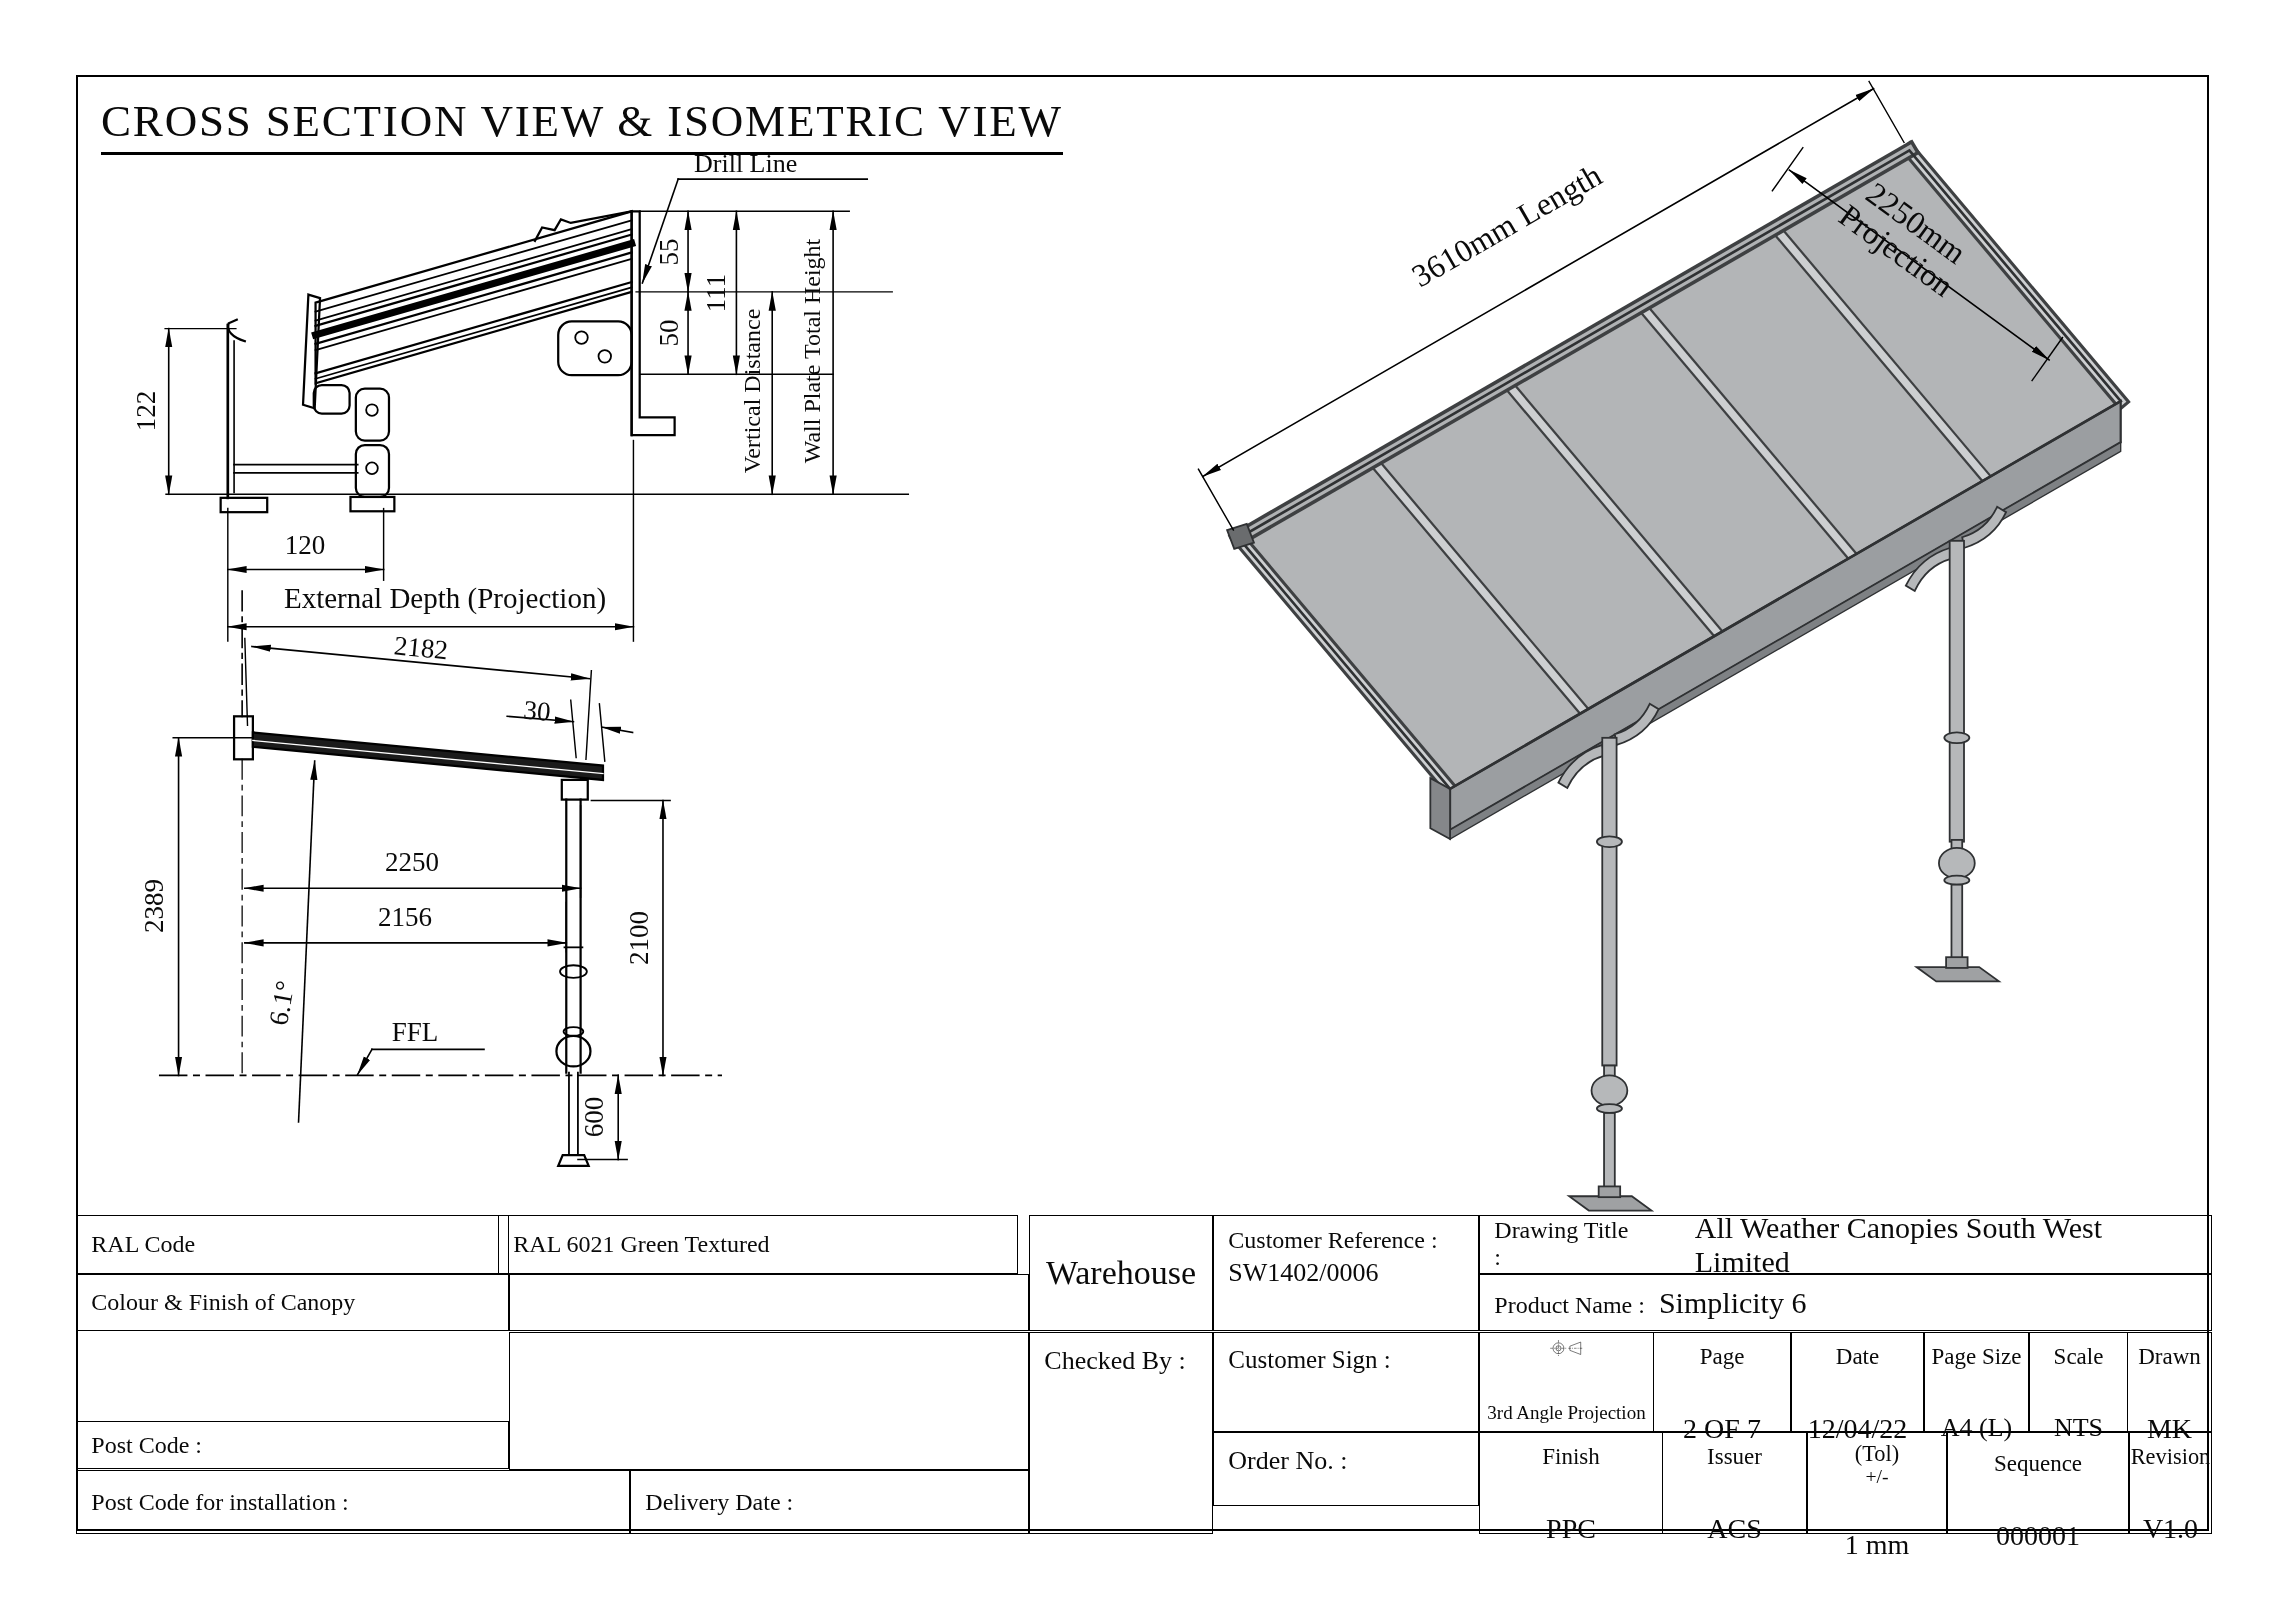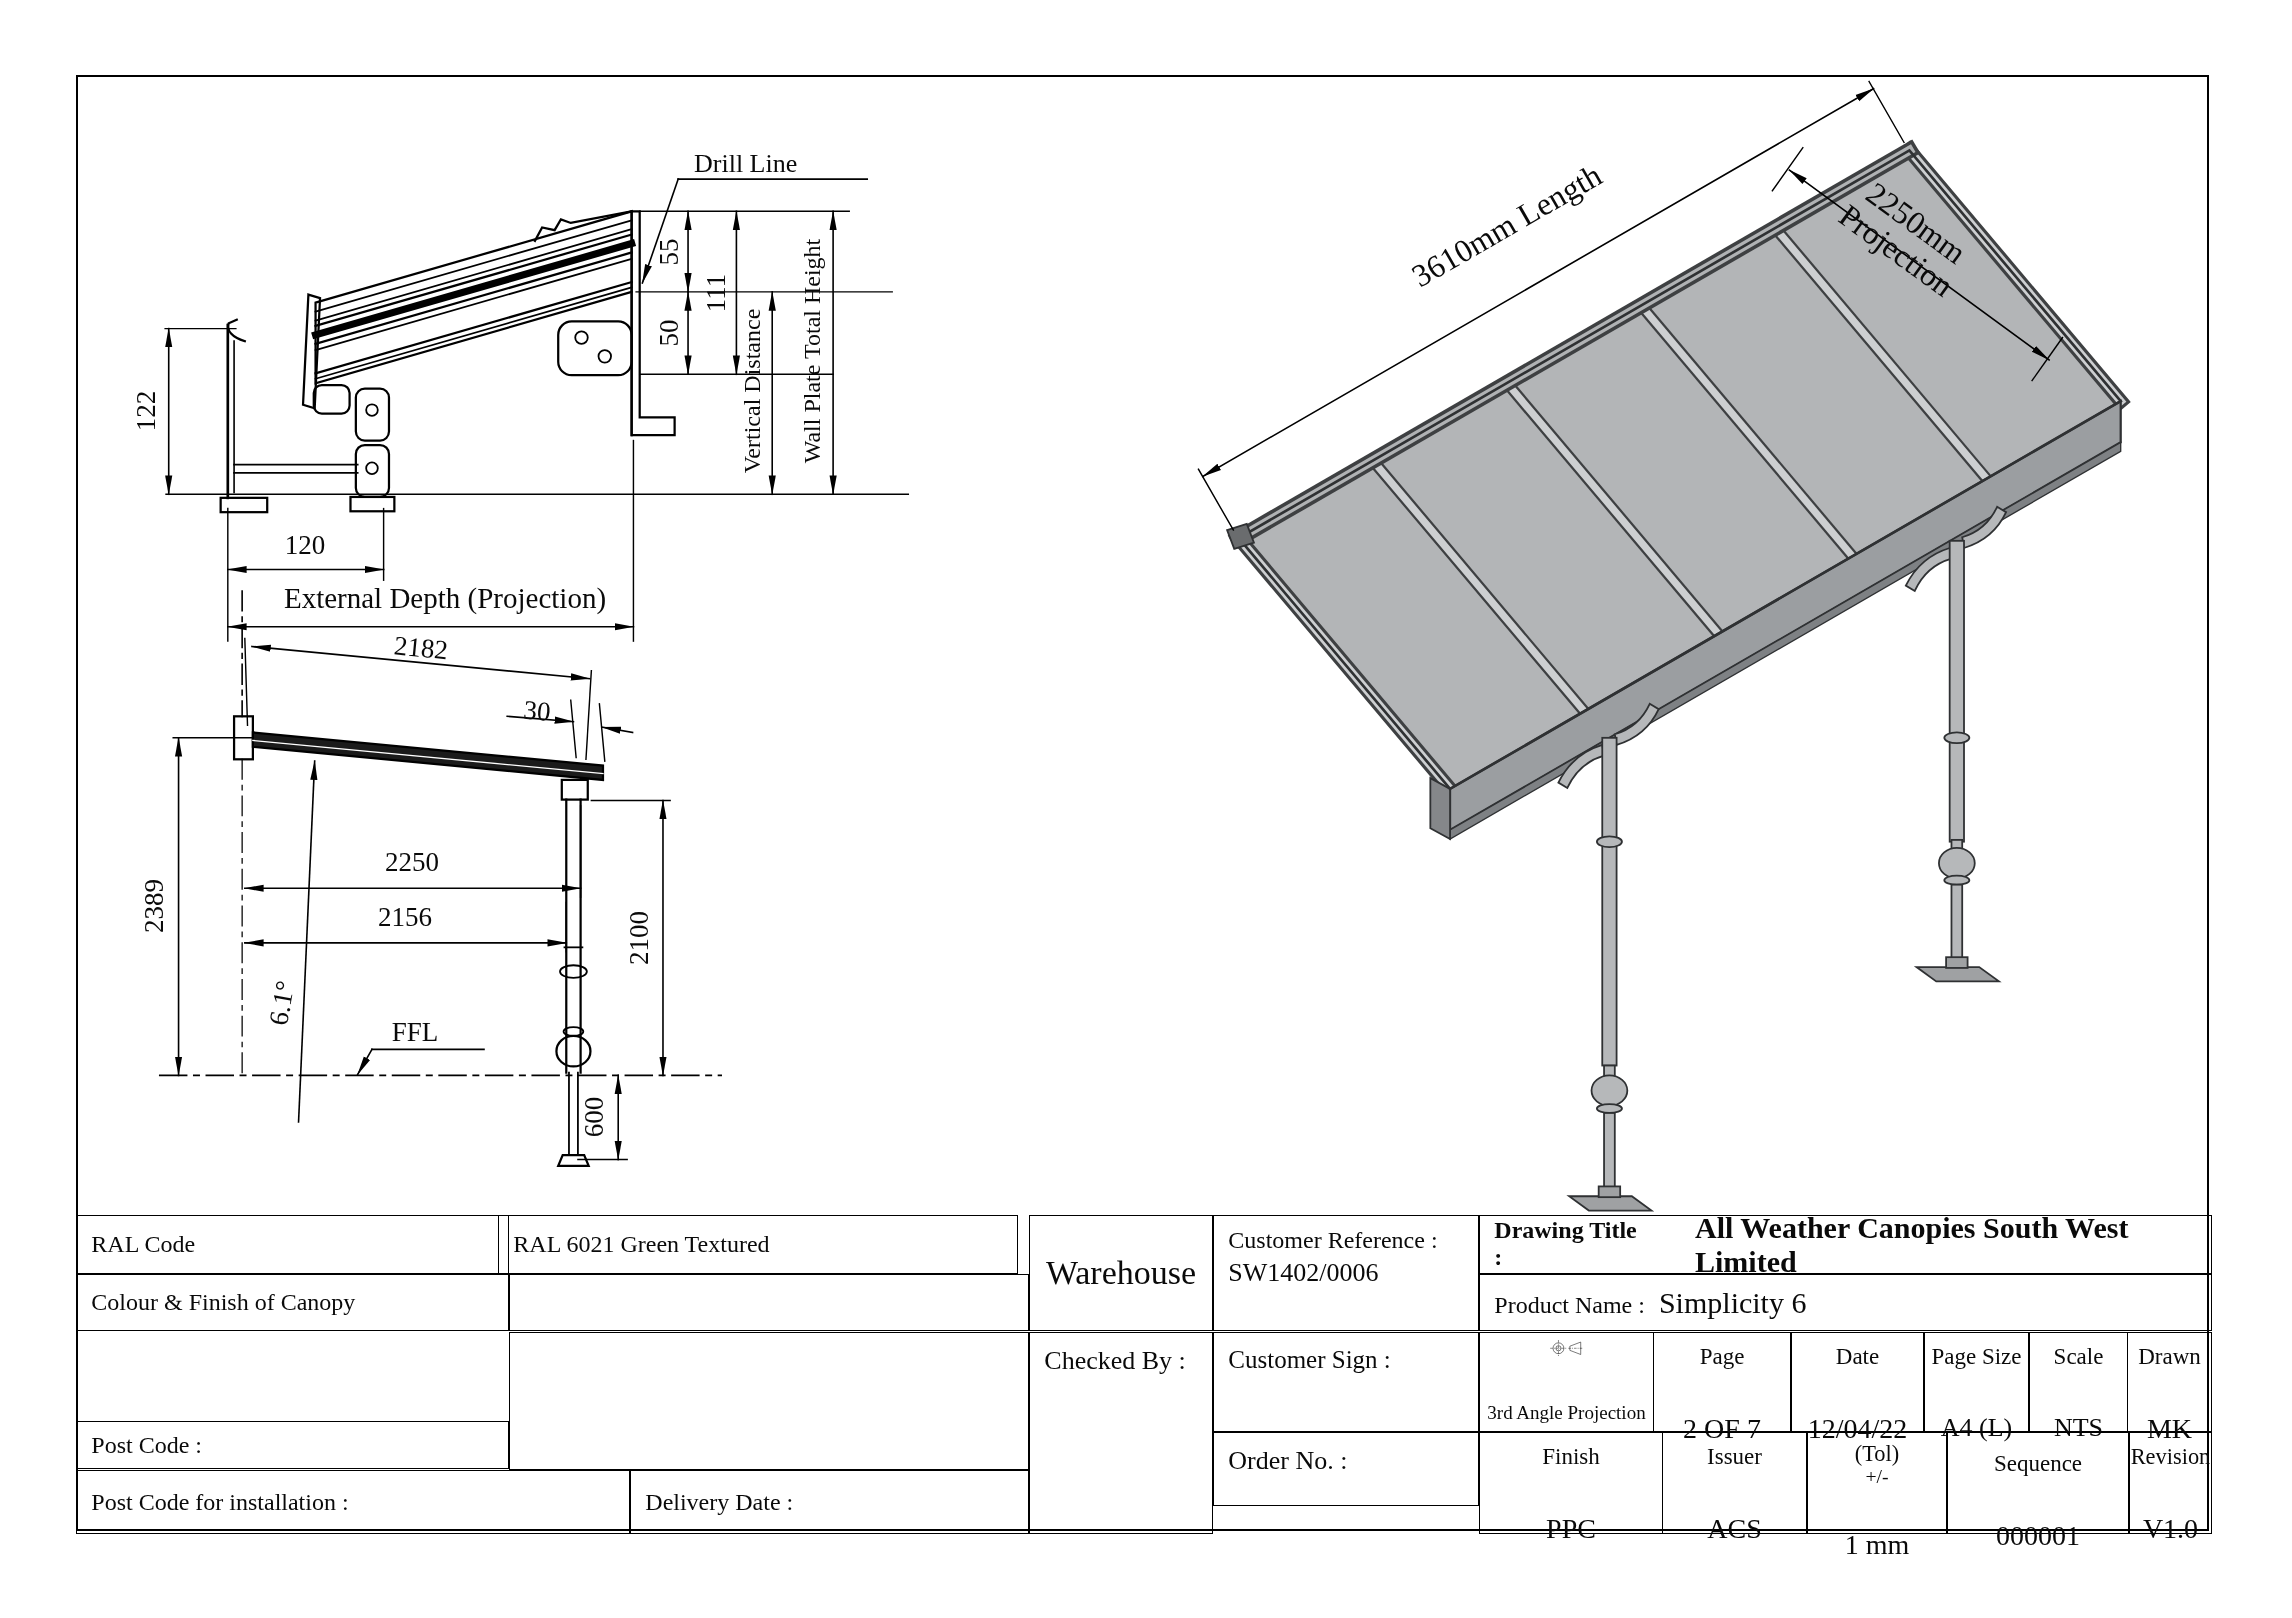--- a/index.html
+++ b/index.html
@@ -20,20 +20,21 @@
   .hv .v{font-size:28px;}
   .vmid{align-items:center;}
   .ttop{align-items:flex-start;}
 </style>
 </head>
 <body>
 
 <div class="stage">
   <div class="frame"></div>
 
+  <div class="page-title">CROSS SECTION VIEW &amp; ISOMETRIC VIEW</div>
 
   <svg class="lines" viewBox="0 0 2560 1807">
     <defs>
       <marker id="arw" viewBox="0 0 22 10" refX="21" refY="5" markerWidth="22" markerHeight="10" orient="auto-start-reverse" markerUnits="userSpaceOnUse">
         <path d="M0,1 L22,5 L0,9 Z" fill="#000"></path>
       </marker>
     </defs>
 
     <g stroke="#000" fill="none" stroke-width="2.5" stroke-linecap="square">
 
@@ -263,21 +264,21 @@
     </div>
   </div>
   <div class="cell ttop" style="left:1213px;top:1332px;width:266px;height:100px;">
     <div class="pad" style="font-size:25px;padding-top:12.5px;">Customer Sign :</div>
   </div>
   <div class="cell ttop" style="left:1213px;top:1432px;width:266px;height:74px;">
     <div class="pad" style="font-size:26px;padding-top:12.5px;">Order No. :</div>
   </div>
 
   <div class="cell vmid" style="left:1479px;top:1215px;width:733px;height:59px;">
-    <div class="pad" style="display:flex;align-items:baseline;gap:16px;font-weight:bold;">
+    <div class="pad" style="display:flex;align-items:baseline;gap:16px;">
       <span style="font-size:24px;">Drawing Title :</span>
       <span style="font-size:30px;margin-left:40px;">All Weather Canopies South West Limited</span>
     </div>
   </div>
   <div class="cell vmid" style="left:1479px;top:1274px;width:733px;height:57px;">
     <div class="pad" style="display:flex;align-items:baseline;gap:14px;">
       <span style="font-size:24px;">Product Name :</span>
       <span style="font-size:30px;">Simplicity 6</span>
     </div>
   </div>

